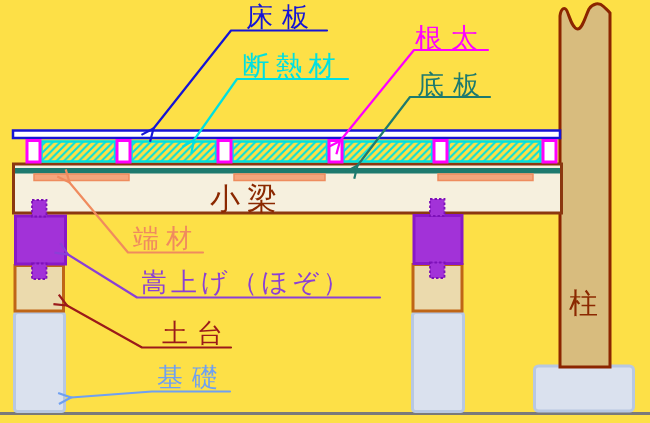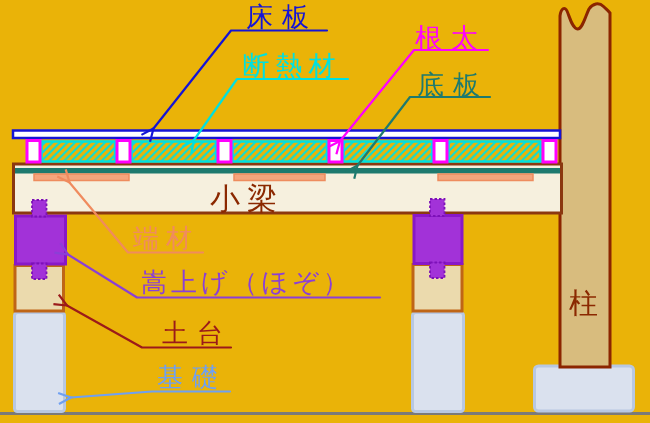--- a/index.html
+++ b/index.html
@@ -1,16 +1,16 @@
 <!DOCTYPE html>
 <html><head>
 <meta charset="utf-8">
 <style>
   html,body{margin:0;padding:0;background:#fff;}
-  .stage{width:650px;height:423px;position:relative;background:#eab308;overflow:hidden;}
+  .stage{width:650px;height:423px;position:relative;background:#fde047;overflow:hidden;}
   svg{display:block;}
   svg text{font-family:"DejaVu Sans","Liberation Sans",sans-serif;font-weight:normal;}
   .lbl{text-anchor:middle;}
   .lbl-start{text-anchor:start;}
   .floor-board{fill:#ffffff;stroke:#1414d6;stroke-width:2.5;}
   .insulation{fill:url(#hatch);stroke:#00e0e0;stroke-width:2.5;}
   .joist{fill:#ffffff;stroke:#ff00ff;stroke-width:3;}
   .bottom-board{fill:#1e7a6e;stroke:none;}
   .beam{fill:#f6f0de;stroke:#8b3810;stroke-width:3;}
   .scrap{fill:#f5a57c;stroke:#ee8c5e;stroke-width:1.5;}

